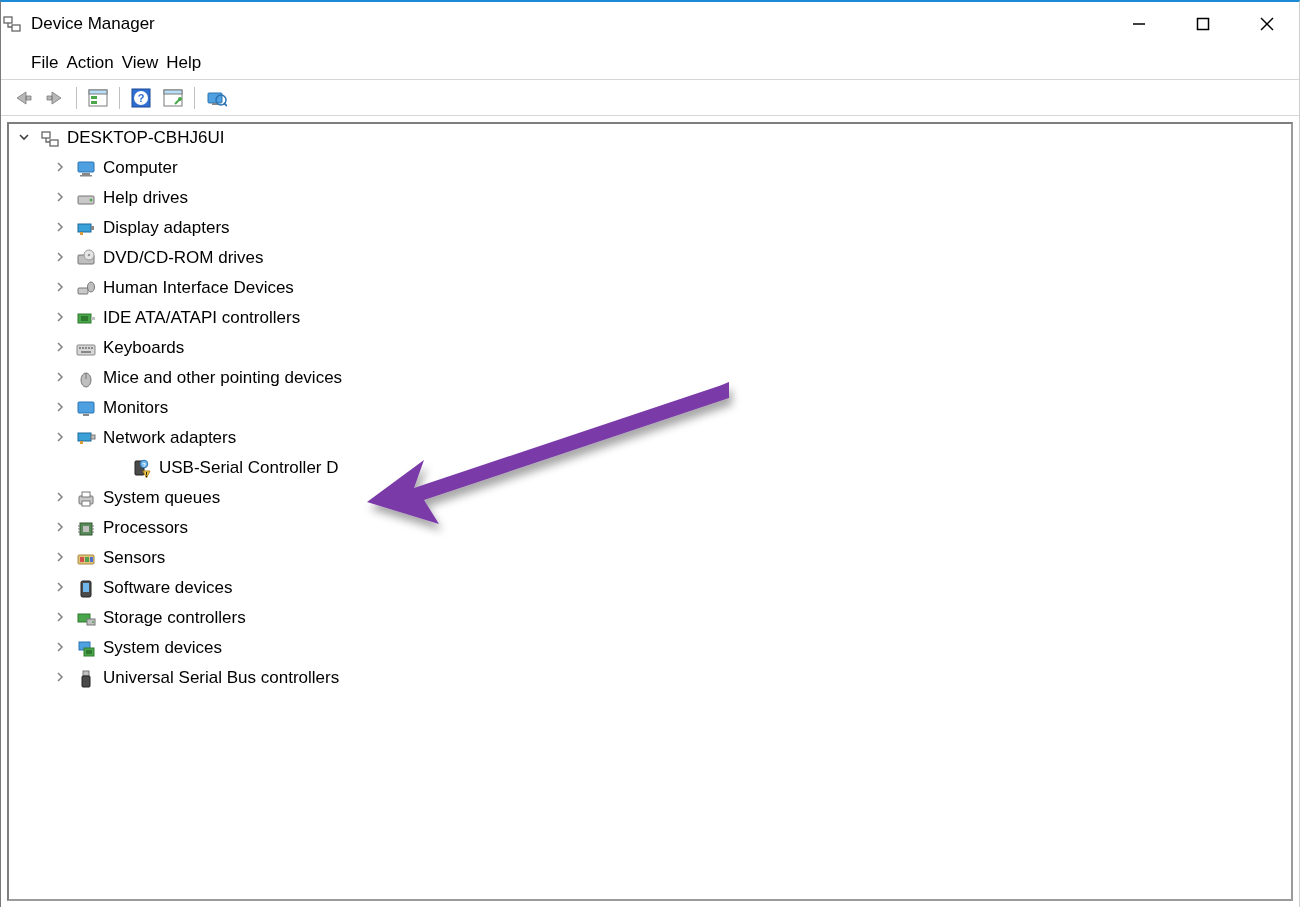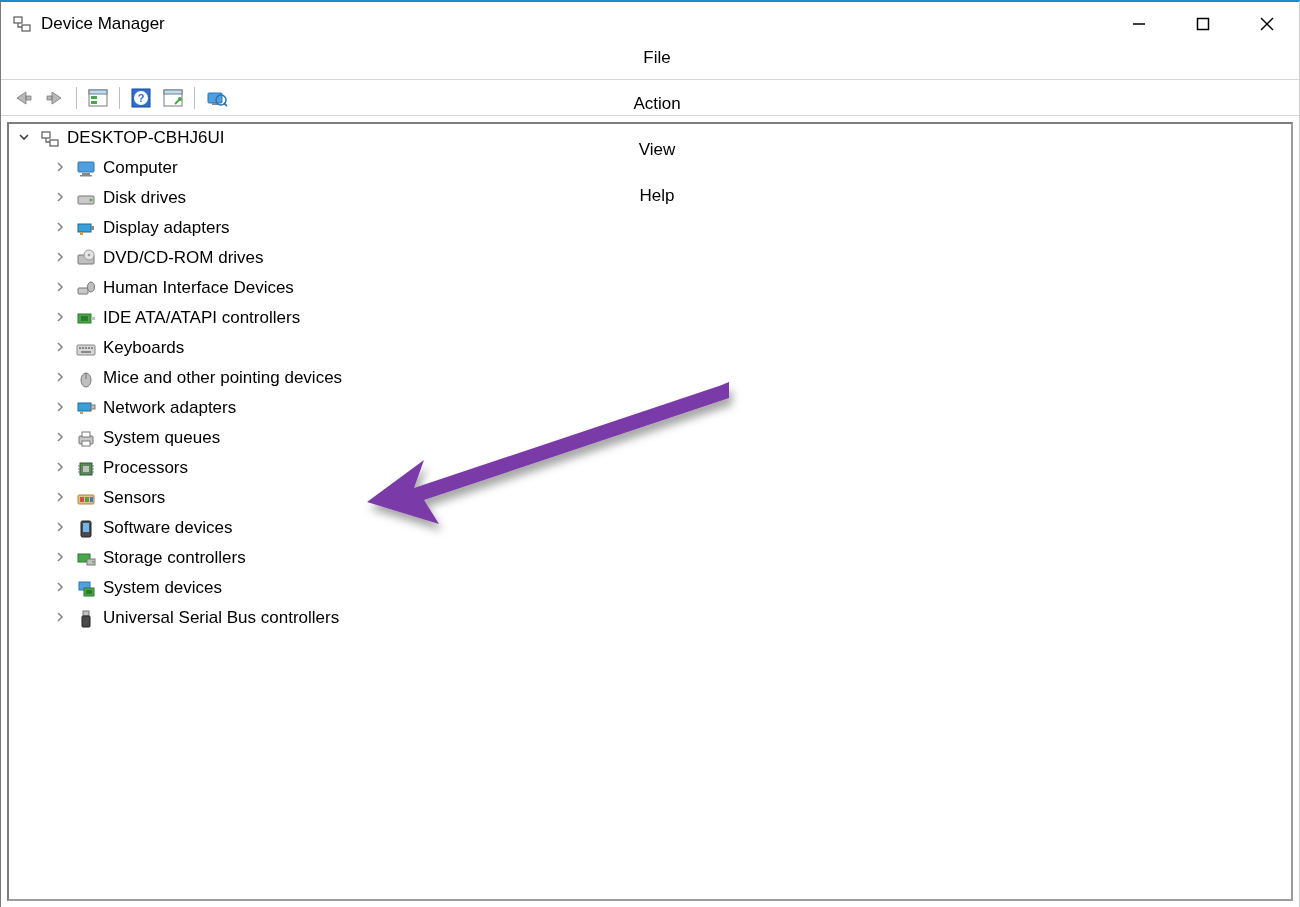--- a/index.html
+++ b/index.html
@@ -20,21 +20,21 @@
     height: 907px;
     display: flex;
     flex-direction: column;
     background: #fff;
   }
   
   .titlebar {
     display: flex;
     align-items: center;
     height: 44px;
-    padding-left: 10px;
+    padding-left: 0;
     justify-content: center;
   }
   .titlebar .app-icon {
     width: 22px; height: 22px;
     margin-right: 8px;
     display:flex;align-items:center;justify-content:center;
   }
   .titlebar .title {
     font-size: 17px;
     flex: 1;
@@ -49,25 +49,23 @@
     align-items: center;
     justify-content: center;
     font-size: 15px;
   }
   .win-btn svg { display:block; }
   
   .menubar {
     display: flex;
     align-items: center;
     height: 34px;
-    padding-left: 14px;
+    padding-left: 26px;
     border-bottom: 1px solid #d6d6d6;
-    gap: 22px;
     font-size: 17px;
-    flex-direction: column;
   }
   .menubar .menu-item { padding: 2px 4px; }
   
   .toolbar {
     display: flex;
     align-items: center;
     height: 36px;
     padding-left: 8px;
     gap: 4px;
     border-bottom: 1px solid #d6d6d6;
@@ -257,21 +255,21 @@
             <svg width="12" height="12" viewBox="0 0 12 12">
               <path d="M4 2 L8 6 L4 10" fill="none" stroke="#888" stroke-width="1.6"></path>
             </svg>
           </span>
         <span class="dev-icon">
             <svg width="20" height="20" viewBox="0 0 20 20">
               <rect x="2" y="7" width="16" height="8" rx="1" fill="#c9c9c9" stroke="#777"></rect>
               <circle cx="15" cy="11" r="1.5" fill="#5aa85a"></circle>
             </svg>
           </span>
-        <span class="label">Disk drives</span>
+        <span class="label">Help drives</span>
       </div>
 
       <div class="node level1">
         <span class="arrow">
             <svg width="12" height="12" viewBox="0 0 12 12">
               <path d="M4 2 L8 6 L4 10" fill="none" stroke="#888" stroke-width="1.6"></path>
             </svg>
           </span>
         <span class="dev-icon">
             <svg width="20" height="20" viewBox="0 0 20 20">
@@ -358,38 +356,65 @@
           </span>
         <span class="dev-icon">
             <svg width="20" height="20" viewBox="0 0 20 20">
               <ellipse cx="10" cy="11" rx="5" ry="7" fill="#bfbfbf" stroke="#777"></ellipse>
               <line x1="10" y1="4" x2="10" y2="10" stroke="#777"></line>
             </svg>
           </span>
         <span class="label">Mice and other pointing devices</span>
       </div>
 
+      <div class="node level1">
+        <span class="arrow">
+            <svg width="12" height="12" viewBox="0 0 12 12">
+              <path d="M4 2 L8 6 L4 10" fill="none" stroke="#888" stroke-width="1.6"></path>
+            </svg>
+          </span>
+        <span class="dev-icon">
+            <svg width="20" height="20" viewBox="0 0 20 20">
+              <rect x="2" y="3" width="16" height="11" rx="1" fill="#4ea0e0" stroke="#2c74b3"></rect>
+              <rect x="7" y="15" width="6" height="2" fill="#888"></rect>
+            </svg>
+          </span>
+        <span class="label">Monitors</span>
+      </div>
 
       <div class="node level1">
         <span class="arrow">
             <svg width="12" height="12" viewBox="0 0 12 12">
               <path d="M4 2 L8 6 L4 10" fill="none" stroke="#888" stroke-width="1.6"></path>
             </svg>
           </span>
         <span class="dev-icon">
             <svg width="20" height="20" viewBox="0 0 20 20">
               <rect x="2" y="4" width="13" height="8" fill="#3aa0d8" stroke="#1a6a9e"></rect>
               <rect x="4" y="12" width="3" height="3" fill="#d89a3a"></rect>
               <rect x="15" y="6" width="4" height="4" fill="#c0c0c0" stroke="#777"></rect>
             </svg>
           </span>
         <span class="label">Network adapters</span>
       </div>
 
 
+      <div class="node level2">
+        <span class="arrow empty"></span>
+        <span class="dev-icon">
+            <svg width="20" height="20" viewBox="0 0 20 20">
+              <rect x="3" y="2" width="9" height="14" rx="1" fill="#4a4a4a" stroke="#222"></rect>
+              <circle cx="12" cy="5" r="3.8" fill="#6fb6ea" stroke="#2c74b3"></circle>
+              <text x="12" y="7.5" text-anchor="middle" font-size="6" fill="#fff" font-weight="bold">?</text>
+              <path d="M11 12 L18 12 L14.5 19 Z" fill="#f7c948" stroke="#b08a20"></path>
+              <text x="14.5" y="17.5" text-anchor="middle" font-size="6.5" fill="#000" font-weight="bold">!</text>
+            </svg>
+          </span>
+        <span class="label">USB-Serial Controller D</span>
+      </div>
 
       <div class="node level1">
         <span class="arrow">
             <svg width="12" height="12" viewBox="0 0 12 12">
               <path d="M4 2 L8 6 L4 10" fill="none" stroke="#888" stroke-width="1.6"></path>
             </svg>
           </span>
         <span class="dev-icon">
             <svg width="20" height="20" viewBox="0 0 20 20">
               <rect x="3" y="7" width="14" height="8" rx="1" fill="#c9c9c9" stroke="#777"></rect>

